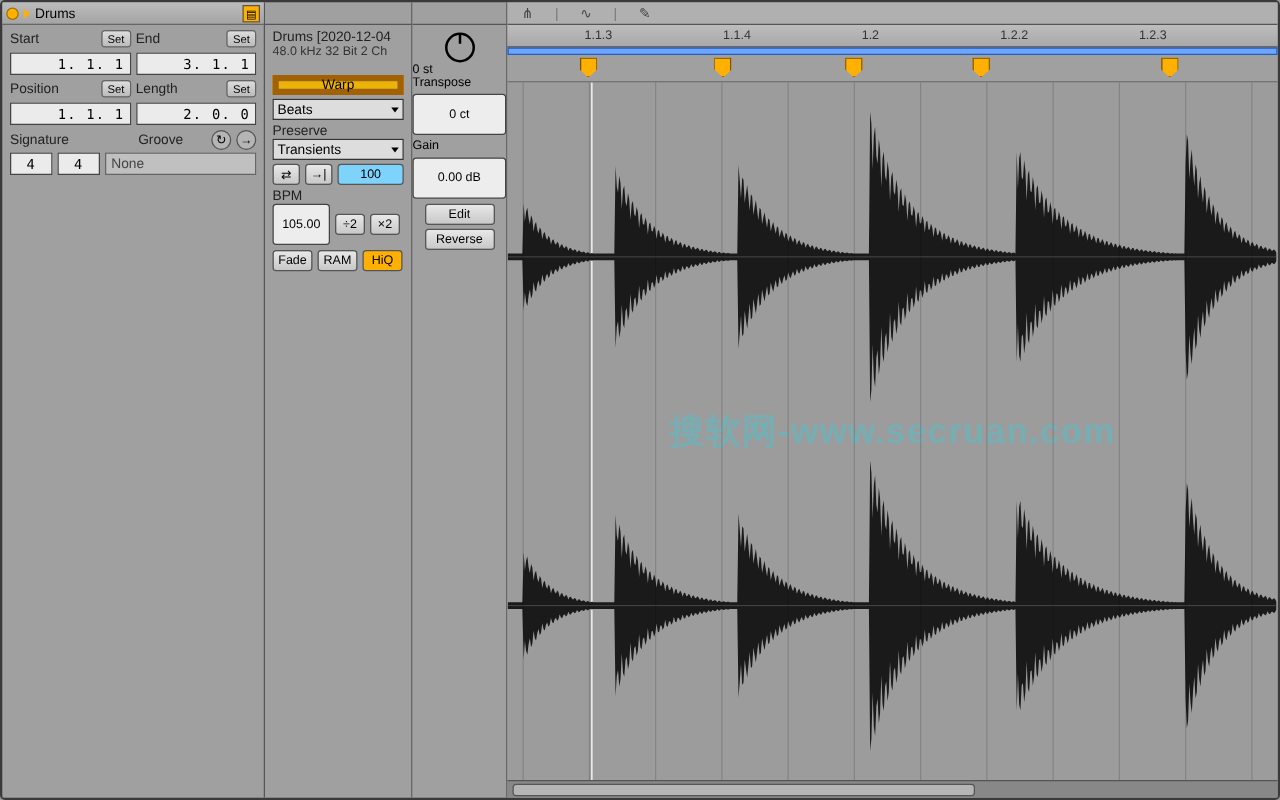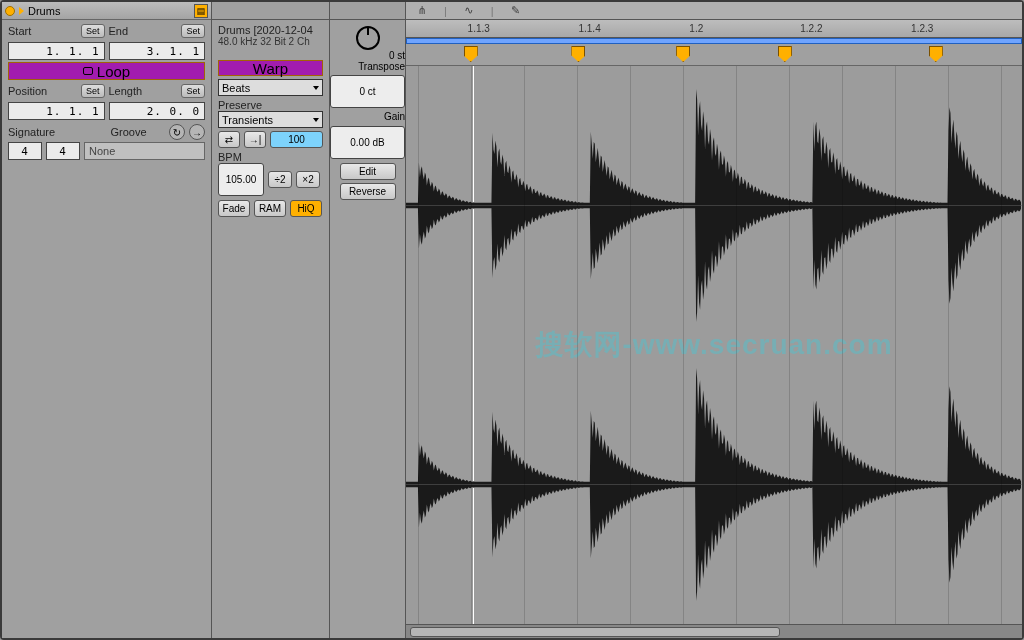--- a/index.html
+++ b/index.html
@@ -14,31 +14,31 @@
 .dot{width:10px;height:10px;border-radius:50%;background:#ffb000;border:1px solid #a07000}
 .tri{width:0;height:0;border-left:5px solid #ffb000;border-top:4px solid transparent;border-bottom:4px solid transparent}
 .titlebar .t{flex:1;font-weight:400}
 .fold{width:14px;height:14px;border:1px solid #555;display:flex;align-items:center;justify-content:center;background:#ffb000;font-size:9px}
 .section{padding:4px 6px}
 .row{display:flex;align-items:center;gap:4px;margin-bottom:2px}
 .lbl{font-size:11px;color:#222}
 .half{width:50%}
 .setbtn{background:linear-gradient(#ddd,#bbb);border:1px solid #666;border-radius:3px;font-size:9px;padding:0 4px;height:14px;display:flex;align-items:center;cursor:pointer}
 .numbox{background:#ebebeb;border:1px solid #444;height:18px;display:flex;align-items:center;justify-content:flex-end;padding:0 4px;font-size:11px;font-family:monospace;letter-spacing:1px}
-.widebtn{background:#a21caf;border:1px solid #a16207;height:18px;display:flex;align-items:center;justify-content:center;gap:4px;font-size:15px;font-weight:500}
+.widebtn{background:#eab308;border:5px solid #a16207;height:18px;display:flex;align-items:center;justify-content:center;gap:4px;font-size:11px;font-weight:500}
 .loopicon{width:10px;height:8px;border:1px solid #000;border-radius:2px;position:relative}
 .groovebox{background:#c0c0c0;border:1px solid #666;height:18px;flex:1;padding:0 4px;display:flex;align-items:center;font-size:11px;color:#444}
 .circ{width:16px;height:16px;border:1px solid #555;border-radius:50%;display:flex;align-items:center;justify-content:center;background:#b5b5b5;cursor:pointer;font-size:10px}
 .select{background:#ddd;border:1px solid #333;height:17px;display:flex;align-items:center;justify-content:space-between;padding:0 3px;font-size:11px}
 .select .arr{width:0;height:0;border-left:3px solid transparent;border-right:3px solid transparent;border-top:4px solid #000}
 .smbtn{background:linear-gradient(#e8e8e8,#c8c8c8);border:1px solid #555;border-radius:3px;height:17px;display:flex;align-items:center;justify-content:center;font-size:10px;min-width:32px;cursor:pointer}
 .smbtn.on{background:#ffb000}
 .smbtn.cyan{background:#7dd3fc}
 .valbox{background:#ededed;border:1px solid #444;border-radius:3px;height:33px;display:flex;align-items:center;justify-content:center;font-size:10px;min-width:46px}
-.center{text-align:right;padding:2px 0}
+.center{text-align:left;padding:2px 0}
 .knob{width:24px;height:24px;border:2px solid #000;border-radius:50%;margin:4px auto 0;position:relative}
 .knob::after{content:"";position:absolute;left:50%;top:-1px;width:2px;height:8px;background:#000;transform:translateX(-50%)}
 .small{font-size:10px}
 
 .toolbar{height:18px;background:#b0b0b0;display:flex;align-items:center;border-bottom:1px solid #555;padding:0 6px;gap:12px}
 .tool{width:20px;height:14px;display:flex;align-items:center;justify-content:center;color:#444;cursor:pointer}
 .ruler{height:18px;background:linear-gradient(#bdbdbd,#a8a8a8);display:flex;align-items:center;position:relative;border-bottom:1px solid #555;font-size:10px;color:#333}
 .ruler span{position:absolute}
 .loopbar{height:6px;background:#6fa4ff;border:1px solid #2060c0;margin:0}
 .markers{height:22px;background:#a0a0a0;position:relative;border-bottom:1px solid #666}
@@ -74,24 +74,20 @@
         <div class="half row">
             <span class="lbl">End</span>
             <span style="flex:1"></span>
             <span class="setbtn">Set</span>
           </div>
       </div>
       <div class="row">
         <div class="numbox half">1.  1.  1</div>
         <div class="numbox half">3.  1.  1</div>
       </div>
-      <div class="widebtn">
-          <span class="loopicon"></span>
-          <span>Loop</span>
-        </div>
       <div class="row" style="margin-top:4px">
         <div class="half row">
             <span class="lbl">Position</span>
             <span style="flex:1"></span>
             <span class="setbtn">Set</span>
           </div>
         <div class="half row">
             <span class="lbl">Length</span>
             <span style="flex:1"></span>
             <span class="setbtn">Set</span>

